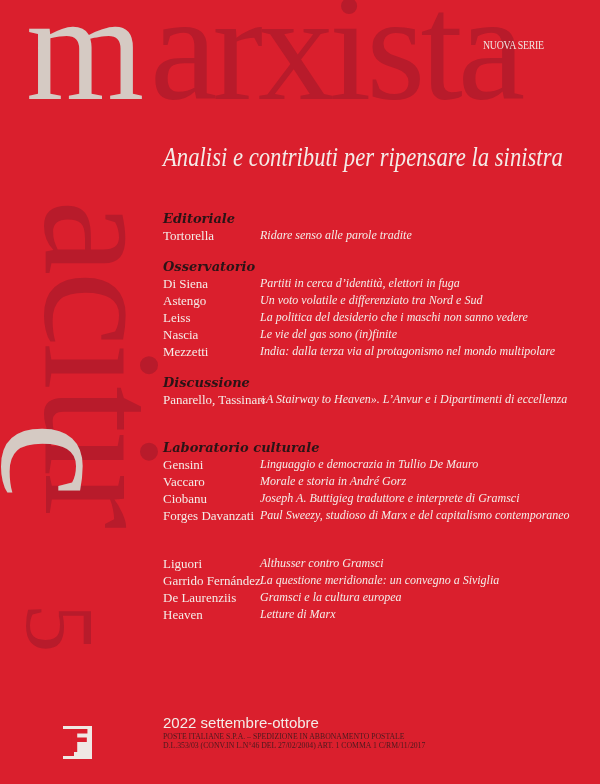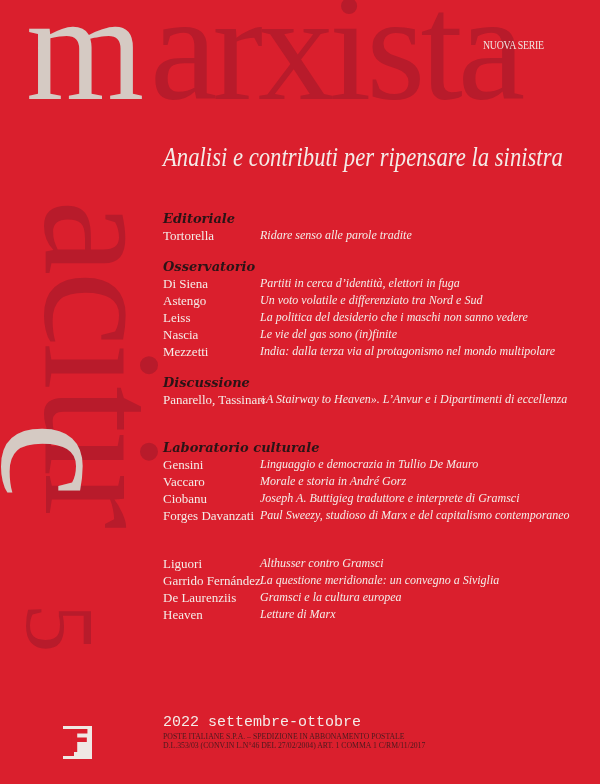--- a/index.html
+++ b/index.html
@@ -12,21 +12,21 @@
   .vert-wrap { left:-10px; top:140px; width:170px; height:380px; }
   .vert { position:absolute; left:155px; top:0; transform-origin:0 0; transform:rotate(90deg) translate(0,0); font-family:"Liberation Serif", serif; font-size:170px; line-height:1; white-space:nowrap; letter-spacing:-6px; }
   .vert .rest { color:#B81B2B; }
   .five { left:14px; top:578px; font-family:"Liberation Serif", serif; font-size:98px; line-height:1; color:#B81B2B; transform:rotate(90deg); transform-origin:center; width:90px; height:100px; text-align:center; }
   .toc { left:163px; top:210px; width:437px; }
   .section { margin:0; }
   .sec-head { font-family:"DejaVu Serif", serif; font-style:italic; font-weight:bold; font-size:13px; color:#2A1416; line-height:17px; height:17px; }
   .row { display:flex; font-size:11.4px; line-height:17px; height:17px; color:#F4ECE8; white-space:nowrap; font-family:"Liberation Serif", serif; }
   .row .author { width:97px; flex:0 0 97px; font-size:13px; }
   .row .title { font-style:italic; font-size:12px; }
-  .footer-date { left:163px; top:714px; font-family:Liberation Mono, monospace; font-size:15px; color:#F4ECE8; }
+  .footer-date { left:163px; top:714px; font-family:Liberation Sans, sans-serif; font-size:15px; color:#F4ECE8; }
   .postal { left:163px; top:732px; font-family:"Liberation Serif", serif; font-size:9px; line-height:9px; color:#4A1A1E; transform:scaleX(0.86); transform-origin:left; white-space:nowrap; }
   .logo { left:63px; top:726px; width:29px; height:33px; background:#EFE8E4; }
   .logo .f { position:absolute; right:2px; top:-1px; font-family:"DejaVu Sans", sans-serif; font-weight:bold; font-size:32px; line-height:1; color:#DA1F2D; }
   .logo .lion { position:absolute; left:0; top:3px; width:11px; height:27px; background:#DA1F2D; }
 </style>
 </head>
 <body>
 
 <div class="abs title-m">m</div>
 <div class="abs title-rest">arxista</div>

